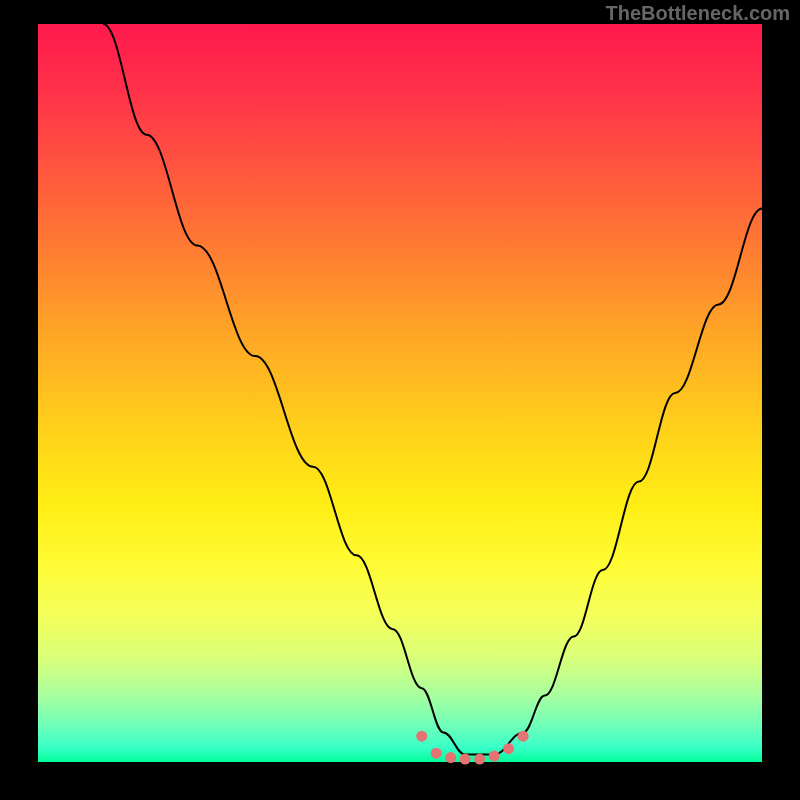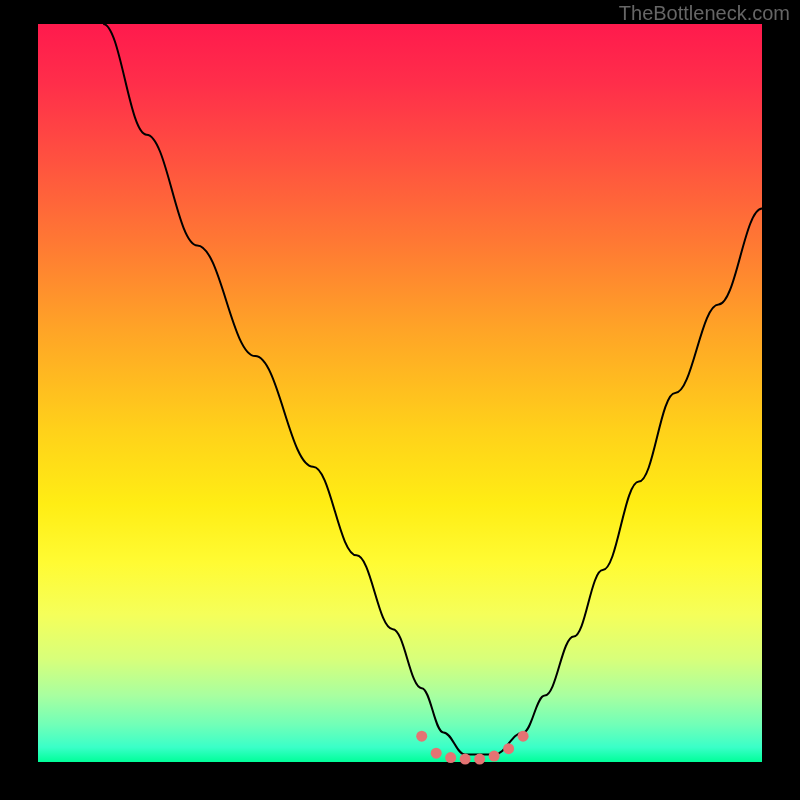--- a/index.html
+++ b/index.html
@@ -10,21 +10,21 @@
     position: relative;
     font-family: Arial, sans-serif;
     overflow: hidden;
   }
   .watermark {
     position: absolute;
     top: 2px;
     right: 10px;
     color: #666;
     font-size: 20px;
-    font-weight: normal;
+    font-weight: bold;
     z-index: 10;
   }
   .plot-area {
     position: absolute;
     left: 38px;
     top: 24px;
     width: 724px;
     height: 738px;
   }
   .gradient-bg {

